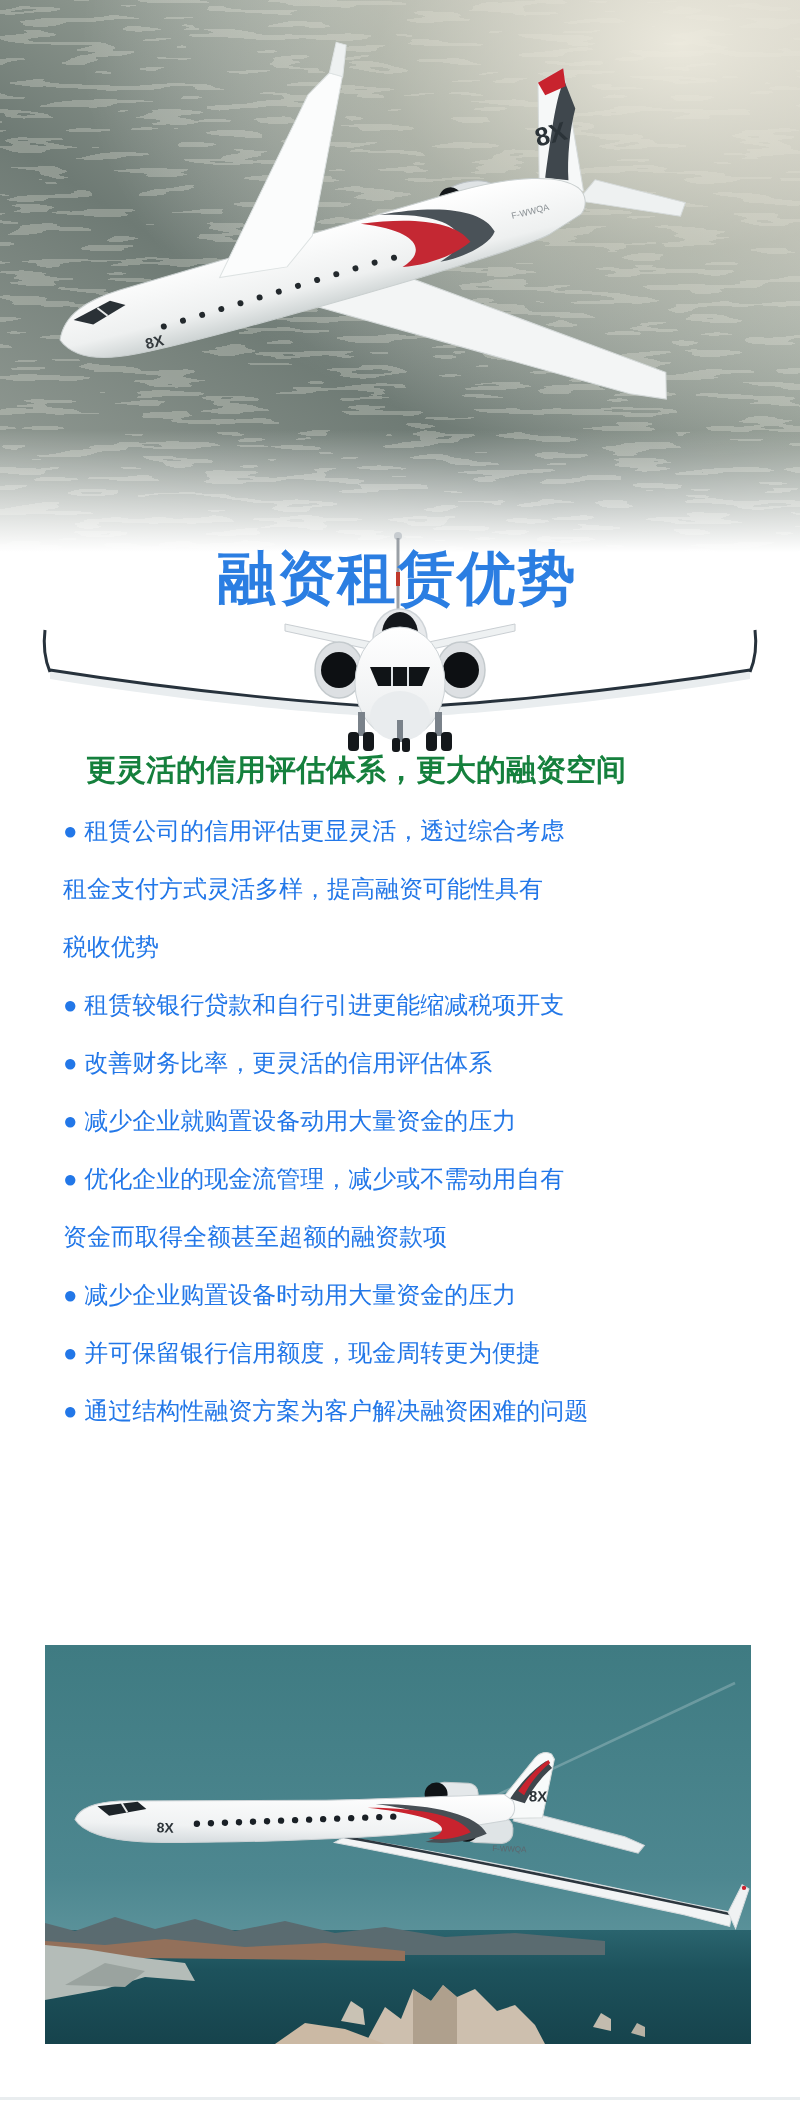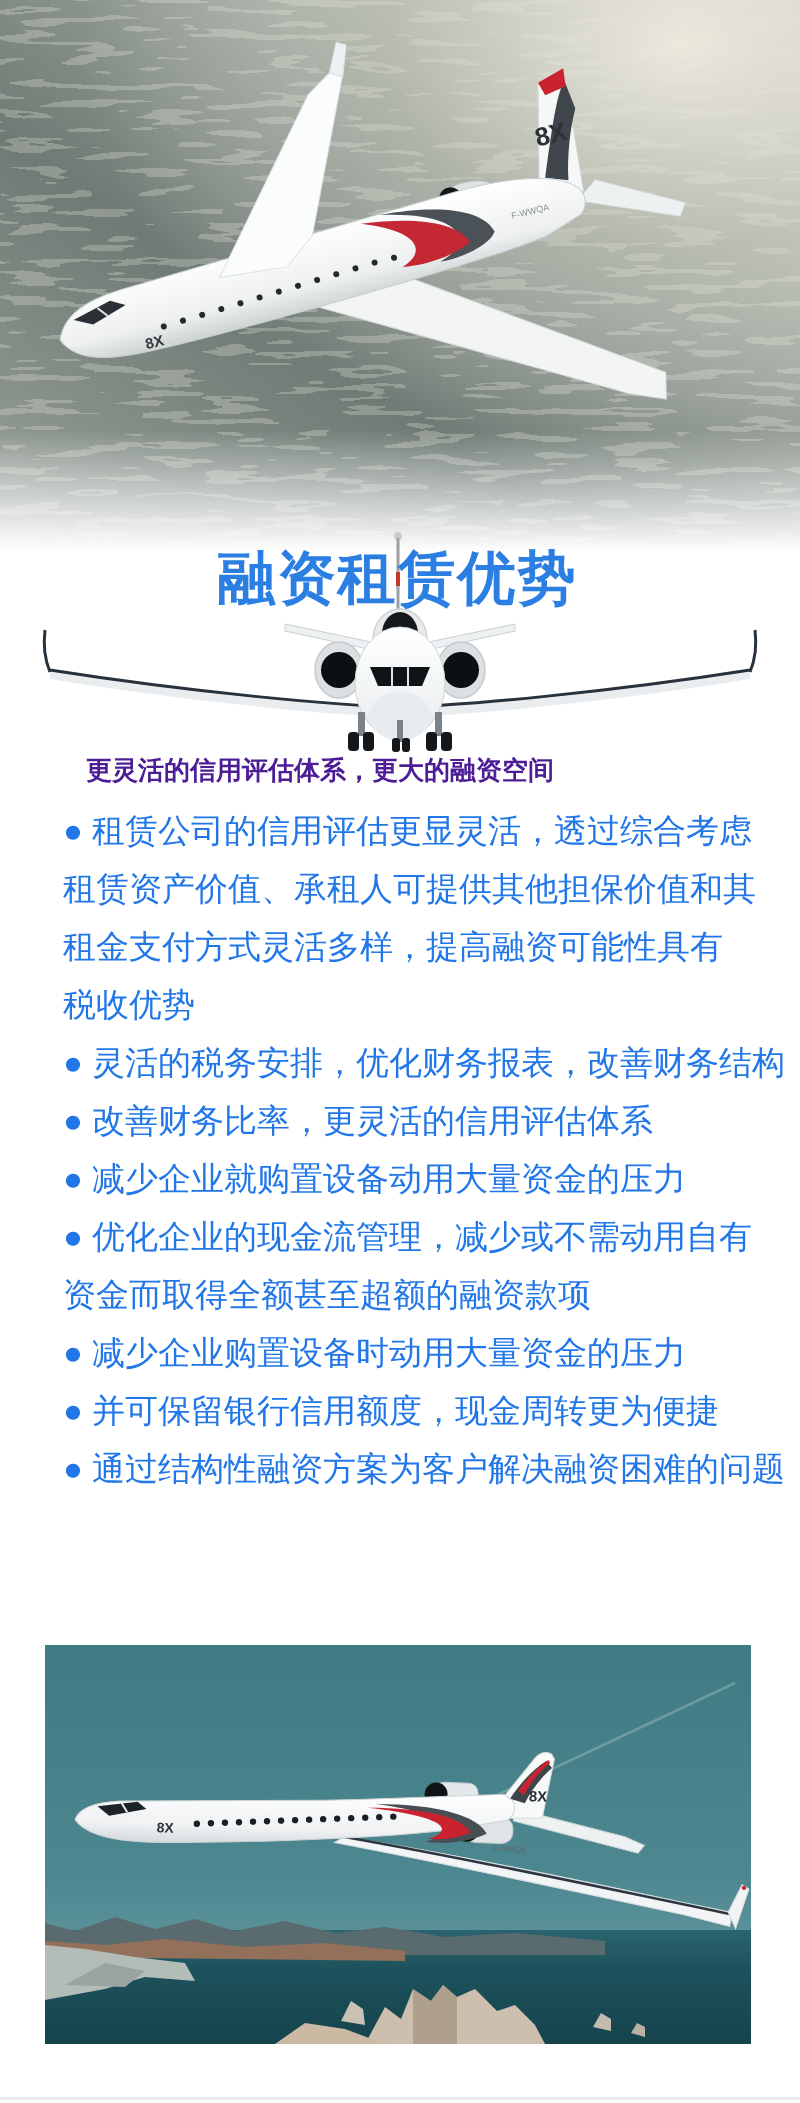--- a/index.html
+++ b/index.html
@@ -3,23 +3,23 @@
 <meta charset="utf-8">
 <style>
   html,body{margin:0;padding:0;background:#ffffff;}
   body{font-family:"Liberation Sans", sans-serif;}
   #page{position:relative;width:800px;height:2103px;background:#ffffff;overflow:hidden;margin:0 auto;}
   .abs{position:absolute;}
   #hero-photo{left:0;top:0;width:800px;height:552px;}
   #title{left:0;top:541px;width:795px;height:74px;line-height:74px;text-align:center;
          font-size:58px;font-weight:700;letter-spacing:2px;color:#2b7ee2;z-index:5;}
   #frontview-photo{left:40px;top:520px;width:720px;height:232px;z-index:2;}
-  #section-heading{left:86px;top:748px;width:660px;font-size:26px;font-weight:700;color:#4c1d95;line-height:44px;}
+  #section-heading{left:86px;top:748px;width:660px;font-size:30px;font-weight:700;color:#15803d;line-height:44px;}
   #bullet-list{left:63px;top:802px;width:700px;}
-  .bullet-line{height:58px;line-height:58px;font-size:33px;color:#2277e8;white-space:nowrap;font-weight:500;}
+  .bullet-line{height:58px;line-height:58px;font-size:24px;color:#2277e8;white-space:nowrap;font-weight:500;}
   #bottom-photo{left:45px;top:1645px;width:706px;height:399px;}
   #footer-divider{left:0;top:2097px;width:800px;height:3px;background:#e9edef;}
   svg{display:block;}
 </style>
 </head>
 <body>
 
 <div id="page">
 
   <svg id="hero-photo" class="abs" viewBox="0 0 800 552" preserveAspectRatio="none">
@@ -156,24 +156,23 @@
       <rect x="362" y="218" width="8" height="14" rx="3" fill="#14181b"></rect>
     </g>
   </svg>
 
   <div id="title" class="abs">融资租赁优势</div>
 
   <div id="section-heading" class="abs">更灵活的信用评估体系，更大的融资空间</div>
 
   <div id="bullet-list" class="abs">
     <div class="bullet-line">● 租赁公司的信用评估更显灵活，透过综合考虑</div>
-    <div class="bullet-line">租赁资产价值、承租人可提供其他担保价值和其</div>
     <div class="bullet-line">租金支付方式灵活多样，提高融资可能性具有</div>
     <div class="bullet-line">税收优势</div>
-    <div class="bullet-line">● 灵活的税务安排，优化财务报表，改善财务结构</div>
+    <div class="bullet-line">● 租赁较银行贷款和自行引进更能缩减税项开支</div>
     <div class="bullet-line">● 改善财务比率，更灵活的信用评估体系</div>
     <div class="bullet-line">● 减少企业就购置设备动用大量资金的压力</div>
     <div class="bullet-line">● 优化企业的现金流管理，减少或不需动用自有</div>
     <div class="bullet-line">资金而取得全额甚至超额的融资款项</div>
     <div class="bullet-line">● 减少企业购置设备时动用大量资金的压力</div>
     <div class="bullet-line">● 并可保留银行信用额度，现金周转更为便捷</div>
     <div class="bullet-line">● 通过结构性融资方案为客户解决融资困难的问题</div>
   </div>
 
   <svg id="bottom-photo" class="abs" viewBox="0 0 706 399" preserveAspectRatio="none">

